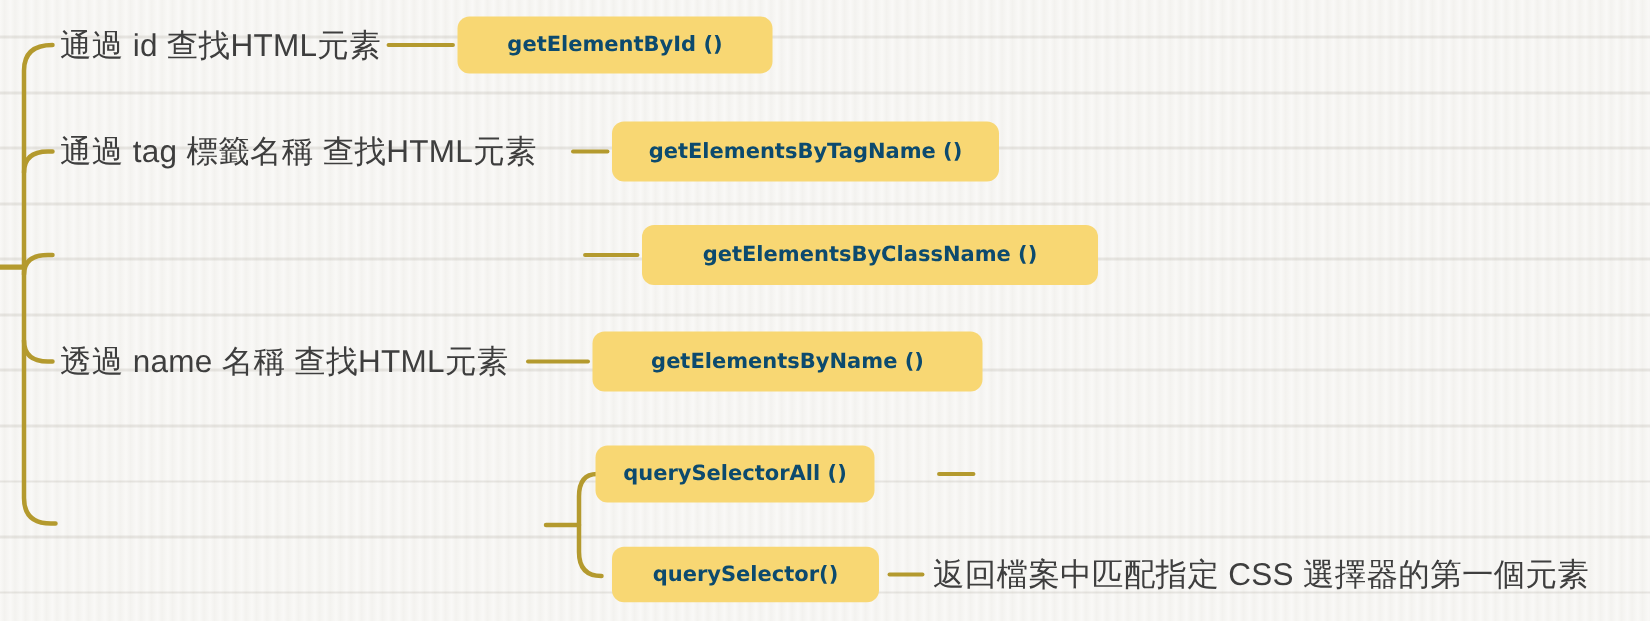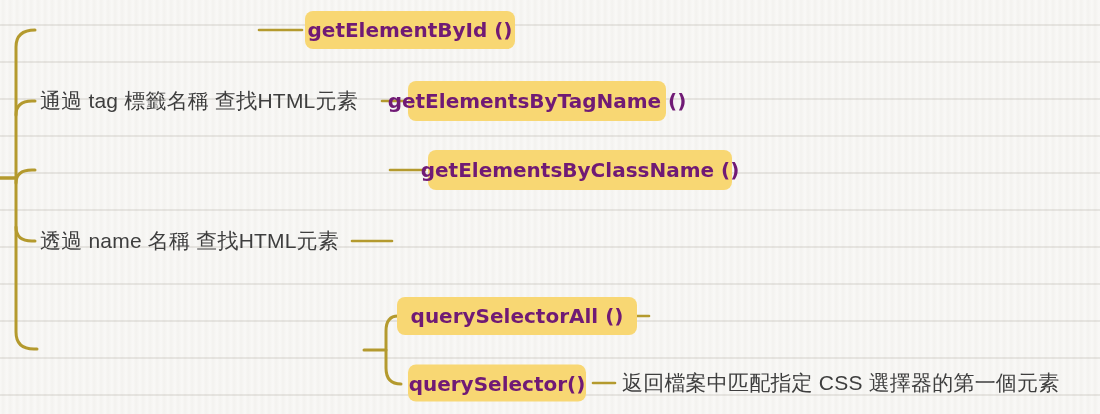--- a/index.html
+++ b/index.html
@@ -26,21 +26,21 @@
     white-space:nowrap;
     letter-spacing:0.2px;
   }
   .method-node{
     position:absolute;
     transform:translateY(-50%);
     background:#f8d773;
     border-radius:8px;
     display:flex;align-items:center;justify-content:center;
     font-family:"DejaVu Sans","Liberation Sans",sans-serif;
-    font-size:20px;font-weight:600;color:#701a75;
+    font-size:14px;font-weight:600;color:#0c4a6e;
     white-space:nowrap;
     box-sizing:border-box;
     padding:0 6px;
   }
   .desc-label{
     position:absolute;
     transform:translateY(-50%);
     font-size:21px;
     color:#3e3e3e;
     white-space:nowrap;
@@ -69,28 +69,30 @@
     <path d="M390,170 H425" stroke-width="2.6"></path>
     <path d="M352,241 H392" stroke-width="2.6"></path>
 
     <path d="M364,350 H386"></path>
     <path d="M398,316 Q386,316 386,331 L386,368 Q386,384 401,384"></path>
 
     <path d="M626,316 H649" stroke-width="2.6"></path>
     <path d="M593,383 H615" stroke-width="2.6"></path>
   </svg>
 
+  <div class="branch-label" style="left:40px;top:30px">通過 id 查找HTML元素</div>
   <div class="method-node" style="left:305px;top:30px;width:210px;height:38px">getElementById ()</div>
 
   <div class="branch-label" style="left:40px;top:101px">通過 tag 標籤名稱 查找HTML元素</div>
   <div class="method-node" style="left:408px;top:101px;width:258px;height:40px">getElementsByTagName ()</div>
 
   <div class="method-node" style="left:428px;top:170px;width:304px;height:40px">getElementsByClassName ()</div>
 
   <div class="branch-label" style="left:40px;top:241px">透過 name 名稱 查找HTML元素</div>
+  <div class="method-node" style="left:395px;top:241px;width:260px;height:40px">getElementsByName ()</div>
 
 
-  <div class="method-node" style="left:397px;top:316px;width:240px;height:38px">querySelectorAll ()</div>
+  <div class="method-node" style="left:397px;top:316px;width:186px;height:38px">querySelectorAll ()</div>
 
   <div class="method-node" style="left:408px;top:383px;width:178px;height:37px">querySelector()</div>
   <div class="desc-label" style="left:622px;top:383px">返回檔案中匹配指定 CSS 選擇器的第一個元素</div>
 
 </div>
 
 </body></html>

